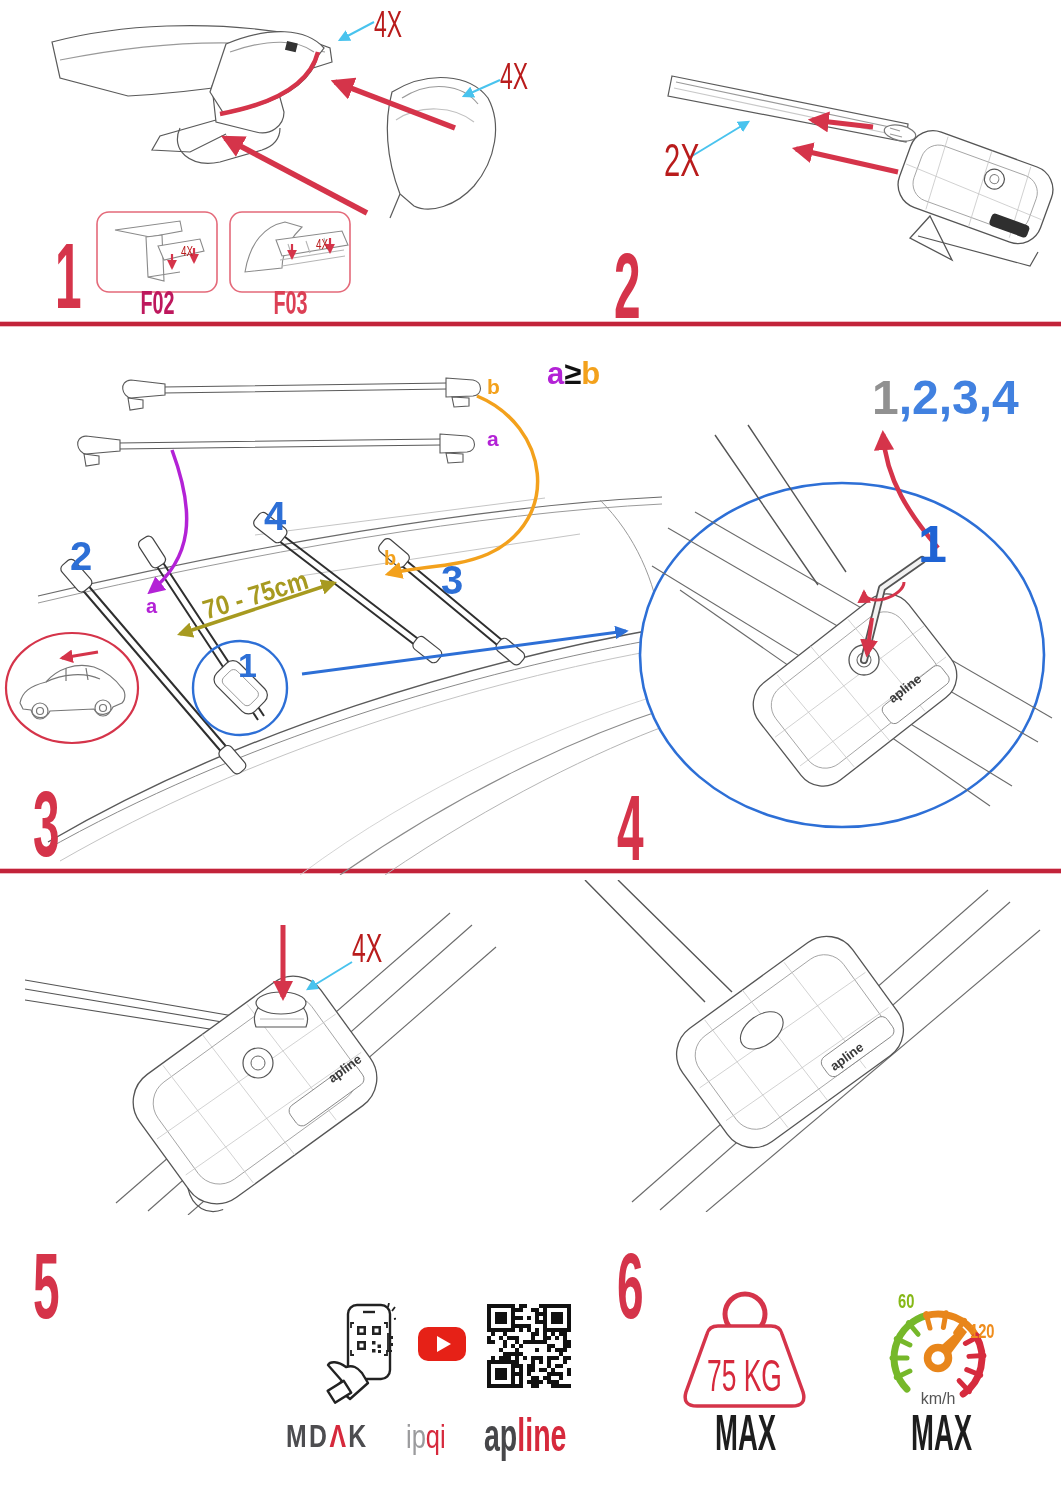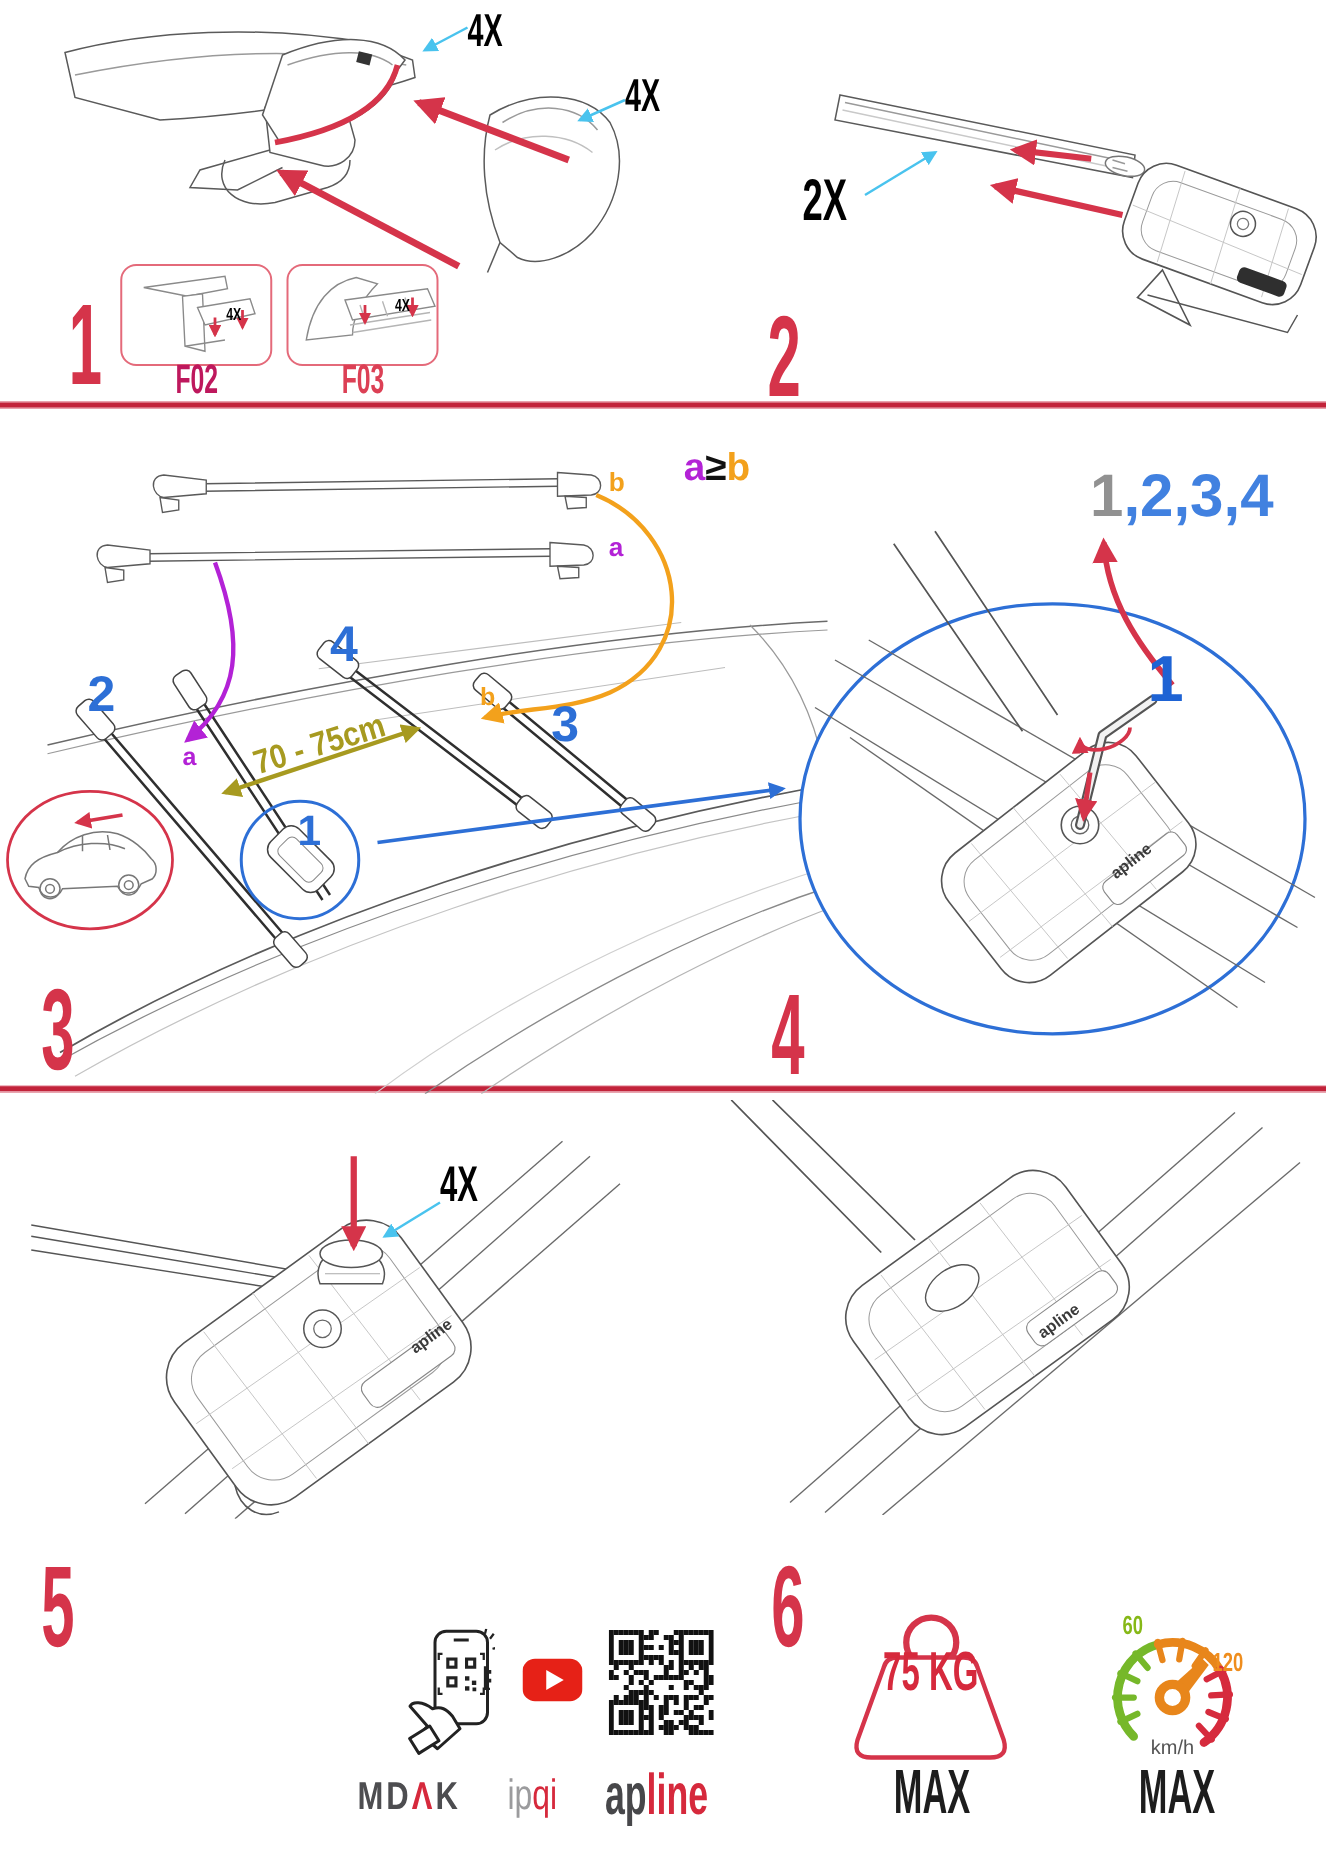--- a/index.html
+++ b/index.html
@@ -5,21 +5,21 @@
   html,body{margin:0;padding:0;background:#fff;}
   .page{position:relative;width:1061px;height:1500px;background:#fff;overflow:hidden;
         font-family:"Liberation Sans",sans-serif;}
   .abs{position:absolute;}
   .t{position:absolute;font-family:"Liberation Sans",sans-serif;white-space:nowrap;line-height:1;}
   .cx{display:inline-block;transform-origin:left top;}
   .ctr{text-align:center;}
   .ctr .cx{transform-origin:center top;}
   .stepnum{font-size:92px;font-weight:700;color:#d5344a;}
   .stepnum .cx{transform:scaleX(.52);}
-  .cyan{color:#000000;font-weight:700;}
+  .cyan{color:#b91c1c;font-weight:400;}
   .blue{color:#2d6fd6;font-weight:700;}
   .divider{position:absolute;left:0;width:1061px;height:4px;background:#c2233a;
            border-top:1px solid #f0b9c2;border-bottom:1px solid #f0b9c2;}
   .brandmark{font-size:13px;font-weight:700;color:#3a3a3a;letter-spacing:0px;}
 </style>
 </head>
 <body>
 
 <div class="page">
 
@@ -330,21 +330,21 @@
   <span class="t stepnum" style="left:617px;top:782px"><span class="cx">4</span></span>
   <span class="t stepnum" style="left:33px;top:1240px"><span class="cx">5</span></span>
   <span class="t stepnum" style="left:617px;top:1240px"><span class="cx">6</span></span>
 
   <span class="t cyan" style="left:374px;top:6px;font-size:37px"><span class="cx" style="transform:scaleX(.62)">4X</span></span>
   <span class="t cyan" style="left:500px;top:58px;font-size:37px"><span class="cx" style="transform:scaleX(.62)">4X</span></span>
   <span class="t cyan" style="left:181px;top:244px;font-size:14px"><span class="cx" style="transform:scaleX(.7)">4X</span></span>
   <span class="t cyan" style="left:316px;top:237px;font-size:14px"><span class="cx" style="transform:scaleX(.7)">4X</span></span>
   <div class="t ctr" style="left:97px;top:286px;width:120px;font-size:33px;font-weight:700;color:#be185d"><span class="cx" style="transform:scaleX(.6)">F02</span></div>
   <div class="t ctr" style="left:230px;top:286px;width:120px;font-size:33px;font-weight:700;color:#dc4055"><span class="cx" style="transform:scaleX(.6)">F03</span></div>
-  <span class="t cyan" style="left:642px;top:136px;font-size:47px"><span class="cx" style="transform:scaleX(.62)">2X</span></span>
+  <span class="t cyan" style="left:664px;top:136px;font-size:47px"><span class="cx" style="transform:scaleX(.62)">2X</span></span>
   <span class="t cyan" style="left:352px;top:928px;font-size:40px"><span class="cx" style="transform:scaleX(.62)">4X</span></span>
 
   <span class="t" style="left:487px;top:376px;font-size:21px;font-weight:700;color:#f3a11c">b</span>
   <span class="t" style="left:487px;top:428px;font-size:21px;font-weight:700;color:#b322d6">a</span>
   <span class="t" style="left:547px;top:358px;font-size:31px;font-weight:700"><span style="color:#b322d6">a</span><span style="color:#111">≥</span><span style="color:#f3a11c">b</span></span>
   <span class="t blue" style="left:70px;top:536px;font-size:40px">2</span>
   <span class="t blue" style="left:264px;top:496px;font-size:40px">4</span>
   <span class="t blue" style="left:441px;top:560px;font-size:40px">3</span>
   <span class="t blue" style="left:238px;top:648px;font-size:34px">1</span>
   <span class="t" style="left:146px;top:596px;font-size:20px;font-weight:700;color:#b322d6">a</span>
@@ -634,21 +634,21 @@
         <rect x="72" y="80" width="4" height="4"></rect>
         <rect x="76" y="80" width="4" height="4"></rect>
         <rect x="80" y="80" width="4" height="4"></rect>
       </g>
   </svg>
 
   <svg class="abs" style="left:672px;top:1288px" width="145" height="124" viewBox="0 0 145 124">
     <circle cx="73" cy="26" r="20" fill="none" stroke="#d5344a" stroke-width="5"></circle>
     <path d="M46,38 L99,38 Q108,38 110,46 L131,104 Q135,118 120,118 L25,118 Q10,118 14,104 L35,46 Q37,38 46,38 Z" fill="#fff" stroke="#d5344a" stroke-width="3.5" stroke-linejoin="round"></path>
   </svg>
-  <div class="t ctr" style="left:672px;top:1316px;width:145px;font-size:44px;font-weight:700;color:#d6293c"><span class="cx" style="transform:scaleX(.6)">75 KG</span></div>
+  <div class="t ctr" style="left:672px;top:1354px;width:145px;font-size:44px;font-weight:400;color:#d6293c"><span class="cx" style="transform:scaleX(.6)">75 KG</span></div>
   <div class="t ctr" style="left:666px;top:1408px;width:160px;font-size:50px;font-weight:700;color:#1d1d1d"><span class="cx" style="transform:scaleX(.55)">MAX</span></div>
 
   <svg class="abs" style="left:875px;top:1292px" width="135" height="122" viewBox="0 0 135 122">
     <g fill="none" stroke-linecap="round" stroke-width="7">
       <path d="M31.9,97.1 A44,44 0 0 1 51.6,23.5" stroke="#76b82a"></path>
       <path d="M51.6,23.5 A44,44 0 0 1 101.1,44" stroke="#e8861b"></path>
       <path d="M101.1,44 A44,44 0 0 1 88.2,102" stroke="#d62b3d"></path>
     </g>
     <g id="speedo-ticks">
         <line x1="21.309841796314103" y1="85.44044004007218" x2="34.90445860186385" y2="79.10116611396168" stroke="#76b82a" stroke-width="5" stroke-linecap="round"></line>

